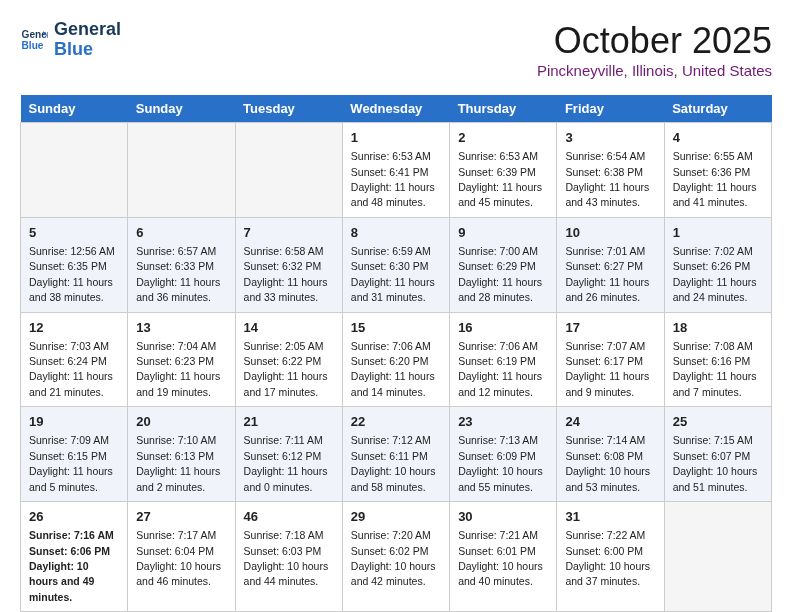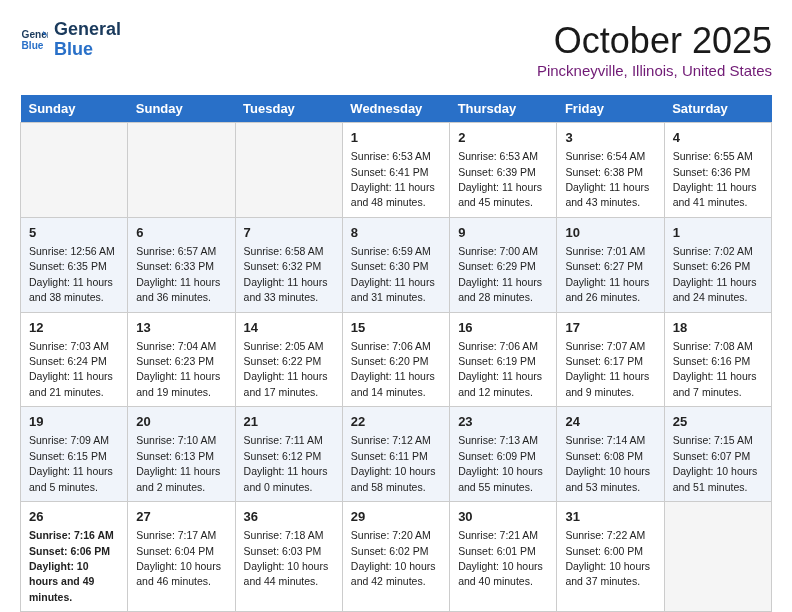--- a/index.html
+++ b/index.html
@@ -209,21 +209,21 @@
 Sunset: 6:07 PM
 Daylight: 10 hours and 51 minutes.</span></td>
       </tr>
       <tr>
         <td><span class="day-num">26</span><span class="day-info" style="white-space: pre-line; font-weight: bold;">Sunrise: 7:16 AM
 Sunset: 6:06 PM
 Daylight: 10 hours and 49 minutes.</span></td>
         <td><span class="day-num">27</span><span class="day-info" style="white-space: pre-line;">Sunrise: 7:17 AM
 Sunset: 6:04 PM
 Daylight: 10 hours and 46 minutes.</span></td>
-        <td><span class="day-num">36</span><span class="day-info" style="white-space: pre-line;">Sunrise: 7:18 AM
+        <td><span class="day-num">46</span><span class="day-info" style="white-space: pre-line;">Sunrise: 7:18 AM
 Sunset: 6:03 PM
 Daylight: 10 hours and 44 minutes.</span></td>
         <td><span class="day-num">29</span><span class="day-info" style="white-space: pre-line;">Sunrise: 7:20 AM
 Sunset: 6:02 PM
 Daylight: 10 hours and 42 minutes.</span></td>
         <td><span class="day-num">30</span><span class="day-info" style="white-space: pre-line;">Sunrise: 7:21 AM
 Sunset: 6:01 PM
 Daylight: 10 hours and 40 minutes.</span></td>
         <td><span class="day-num">31</span><span class="day-info" style="white-space: pre-line;">Sunrise: 7:22 AM
 Sunset: 6:00 PM

